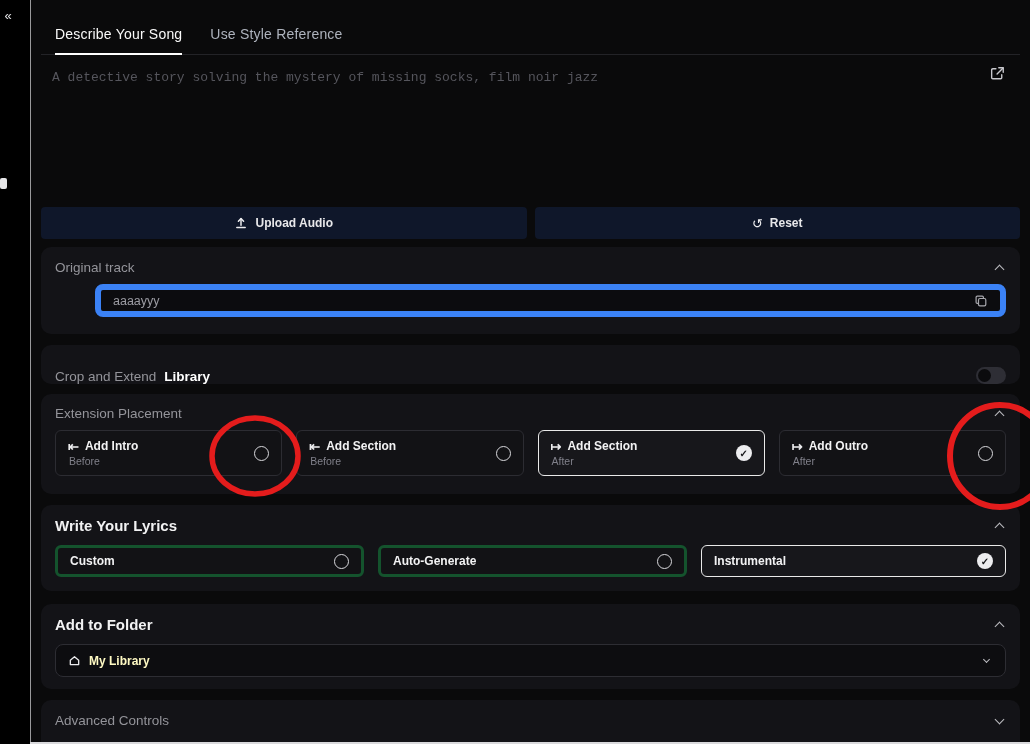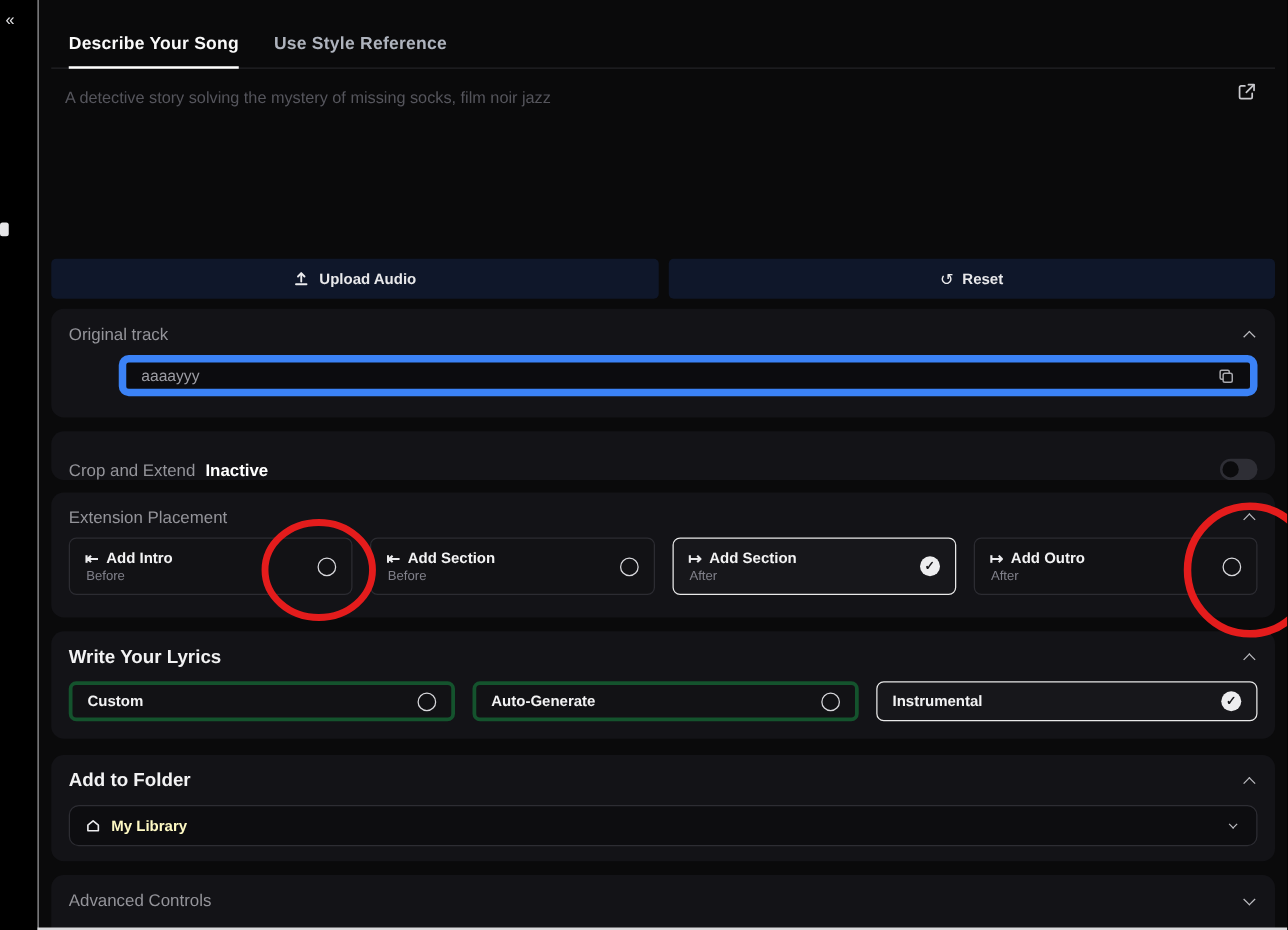--- a/index.html
+++ b/index.html
@@ -10,28 +10,28 @@
   
   .left-rail { position:absolute; left:0; top:0; width:30px; height:744px; background:#000; }
   .rail-divider { position:absolute; left:30px; top:0; width:1px; height:744px; background:#c9c9cc; opacity:.75; }
   .collapse { position:absolute; left:0; top:8px; width:16px; text-align:center; color:#e3e3e6; font-size:13px; cursor:pointer; }
   .rail-mark { position:absolute; left:0; top:178px; width:7px; height:11px; background:#e6e6e8; border-radius:2px; }
 
   .content { position:absolute; left:41px; top:0; width:979px; height:744px; }
 
   
   .tabbar { position:absolute; top:14px; left:0; right:0; height:41px; border-bottom:1px solid #232327; display:flex; align-items:stretch; padding-left:14px; gap:28px; }
-  .tab { display:flex; align-items:center; font-weight:700; font-size:14px; color:#aeb3bd; position:relative; cursor:pointer; letter-spacing:.2px;text-align:right; }
+  .tab { display:flex; align-items:center; font-weight:400; font-size:14px; color:#aeb3bd; position:relative; cursor:pointer; letter-spacing:.2px;text-align:right; }
   .tab.active { color:#fafafa; }
   .tab.active::after { content:""; position:absolute; left:0; right:0; bottom:-1px; height:2px; background:#ffffff; }
 
   
   .prompt-area { position:absolute; top:55px; left:0; right:0; height:150px; }
   textarea.prompt { width:100%; height:100%; background:transparent; border:none; outline:none; resize:none;
-    color:#5eead4; font-family:Liberation Sans, sans-serif; font-size:13px; padding:15px 52px 12px 11px; }
+    color:#5eead4; font-family:Liberation Mono, monospace; font-size:13px; padding:15px 52px 12px 11px; }
   textarea.prompt::placeholder { color:#55555c; }
   .expand-ic { position:absolute; top:10px; right:14px; cursor:pointer; }
 
   
   .btn-row { position:absolute; top:207px; left:0; right:0; height:32px; display:flex; gap:8px; }
   .dark-btn { flex:1; background:#0f172a; border:none; border-radius:4px; color:#e8e8ea; font-family:"Liberation Sans",sans-serif;
     font-size:12px; font-weight:700; display:flex; align-items:center; justify-content:center; gap:7px; cursor:pointer; }
   .reset-glyph { font-size:13px; font-weight:400; color:#ececee; }
 
   
@@ -153,21 +153,21 @@
           <svg width="14" height="14" viewBox="0 0 14 14" fill="none" stroke="#a8a8ae" stroke-width="1.2">
             <rect x="4.5" y="4.5" width="7.3" height="7.3" rx="1.4"></rect>
             <path d="M9.4 4.5 V3.3 C9.4 2.6 8.9 2.1 8.2 2.1 H3.3 C2.6 2.1 2.1 2.6 2.1 3.3 V8.2 C2.1 8.9 2.6 9.4 3.3 9.4 H4.5"></path>
           </svg>
         </span>
       </div>
     </section>
 
     <section class="panel panel-crop">
       <span class="head-gray">Crop and Extend</span>
-      <span class="crop-status">Inactive</span>
+      <span class="crop-status">Library</span>
       <div class="toggle">
           <div class="knob"></div>
         </div>
     </section>
 
     <section class="panel panel-ext">
       <div class="panel-head">
         <span class="head-gray">Extension Placement</span>
         <span class="chev-box">
             <i class="chev chev-up"></i>

